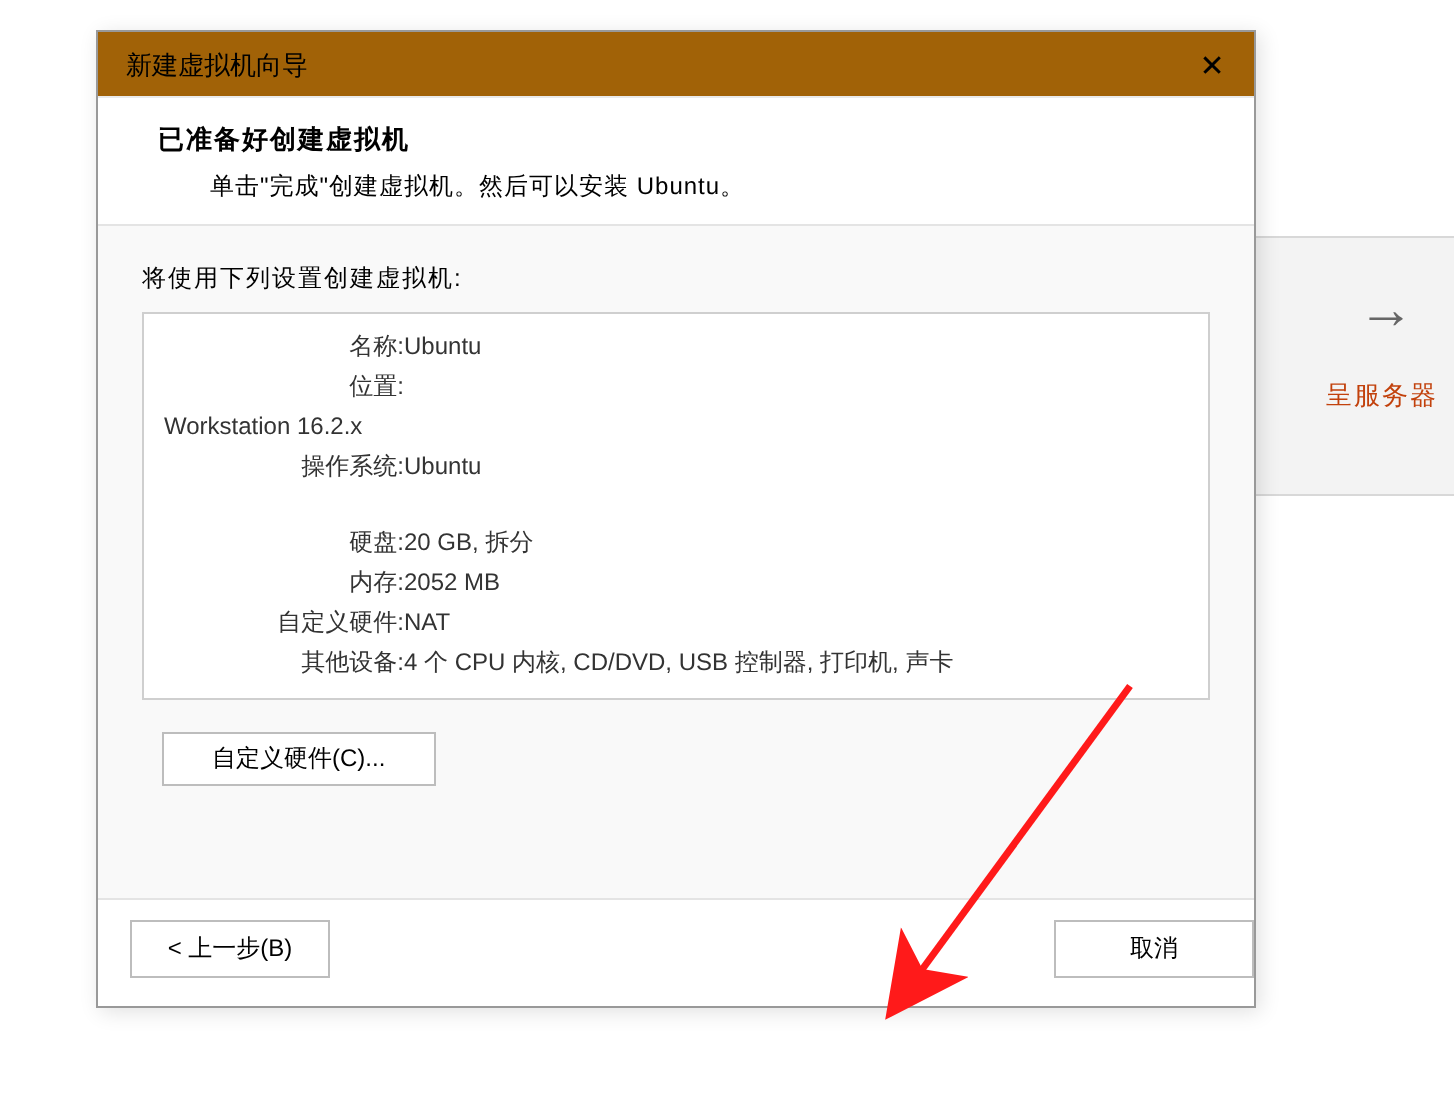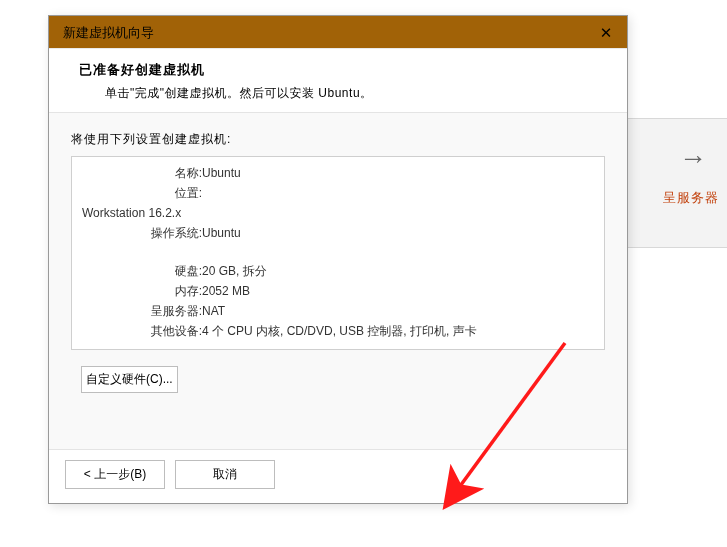--- a/index.html
+++ b/index.html
@@ -110,29 +110,29 @@
       text-align: right;
     }
     .row .value {
       flex: 1;
       color: #333;
     }
     .spacer { height: 18px; }
     .custom-btn {
       margin-top: 16px;
       margin-left: 10px;
-      padding: 4px 4px;
+      padding: 4px 24px;
       background: #fff;
       border: 1px solid #bdbdbd;
       font-family: inherit;
       font-size: 12px;
     }
     .button-row {
       display: flex;
-      justify-content: flex-start;
+      justify-content: space-between;
       gap: 10px;
       padding: 10px 0 14px 16px;
       background: #fff;
     }
     .wiz-btn {
       padding: 5px 0;
       width: 100px;
       background: #fff;
       border: 1px solid #bdbdbd;
       font-family: inherit;
@@ -188,21 +188,21 @@
       <div class="spacer"></div>
       <div class="row">
           <div class="label">硬盘:</div>
           <div class="value">20 GB, 拆分</div>
         </div>
       <div class="row">
           <div class="label">内存:</div>
           <div class="value">2052 MB</div>
         </div>
       <div class="row">
-          <div class="label">呈服务器:</div>
+          <div class="label">自定义硬件:</div>
           <div class="value">NAT</div>
         </div>
       <div class="row">
           <div class="label">其他设备:</div>
           <div class="value">4 个 CPU 内核, CD/DVD, USB 控制器, 打印机, 声卡</div>
         </div>
     </div>
     <button class="custom-btn">自定义硬件(C)...</button>
   </div>
 

